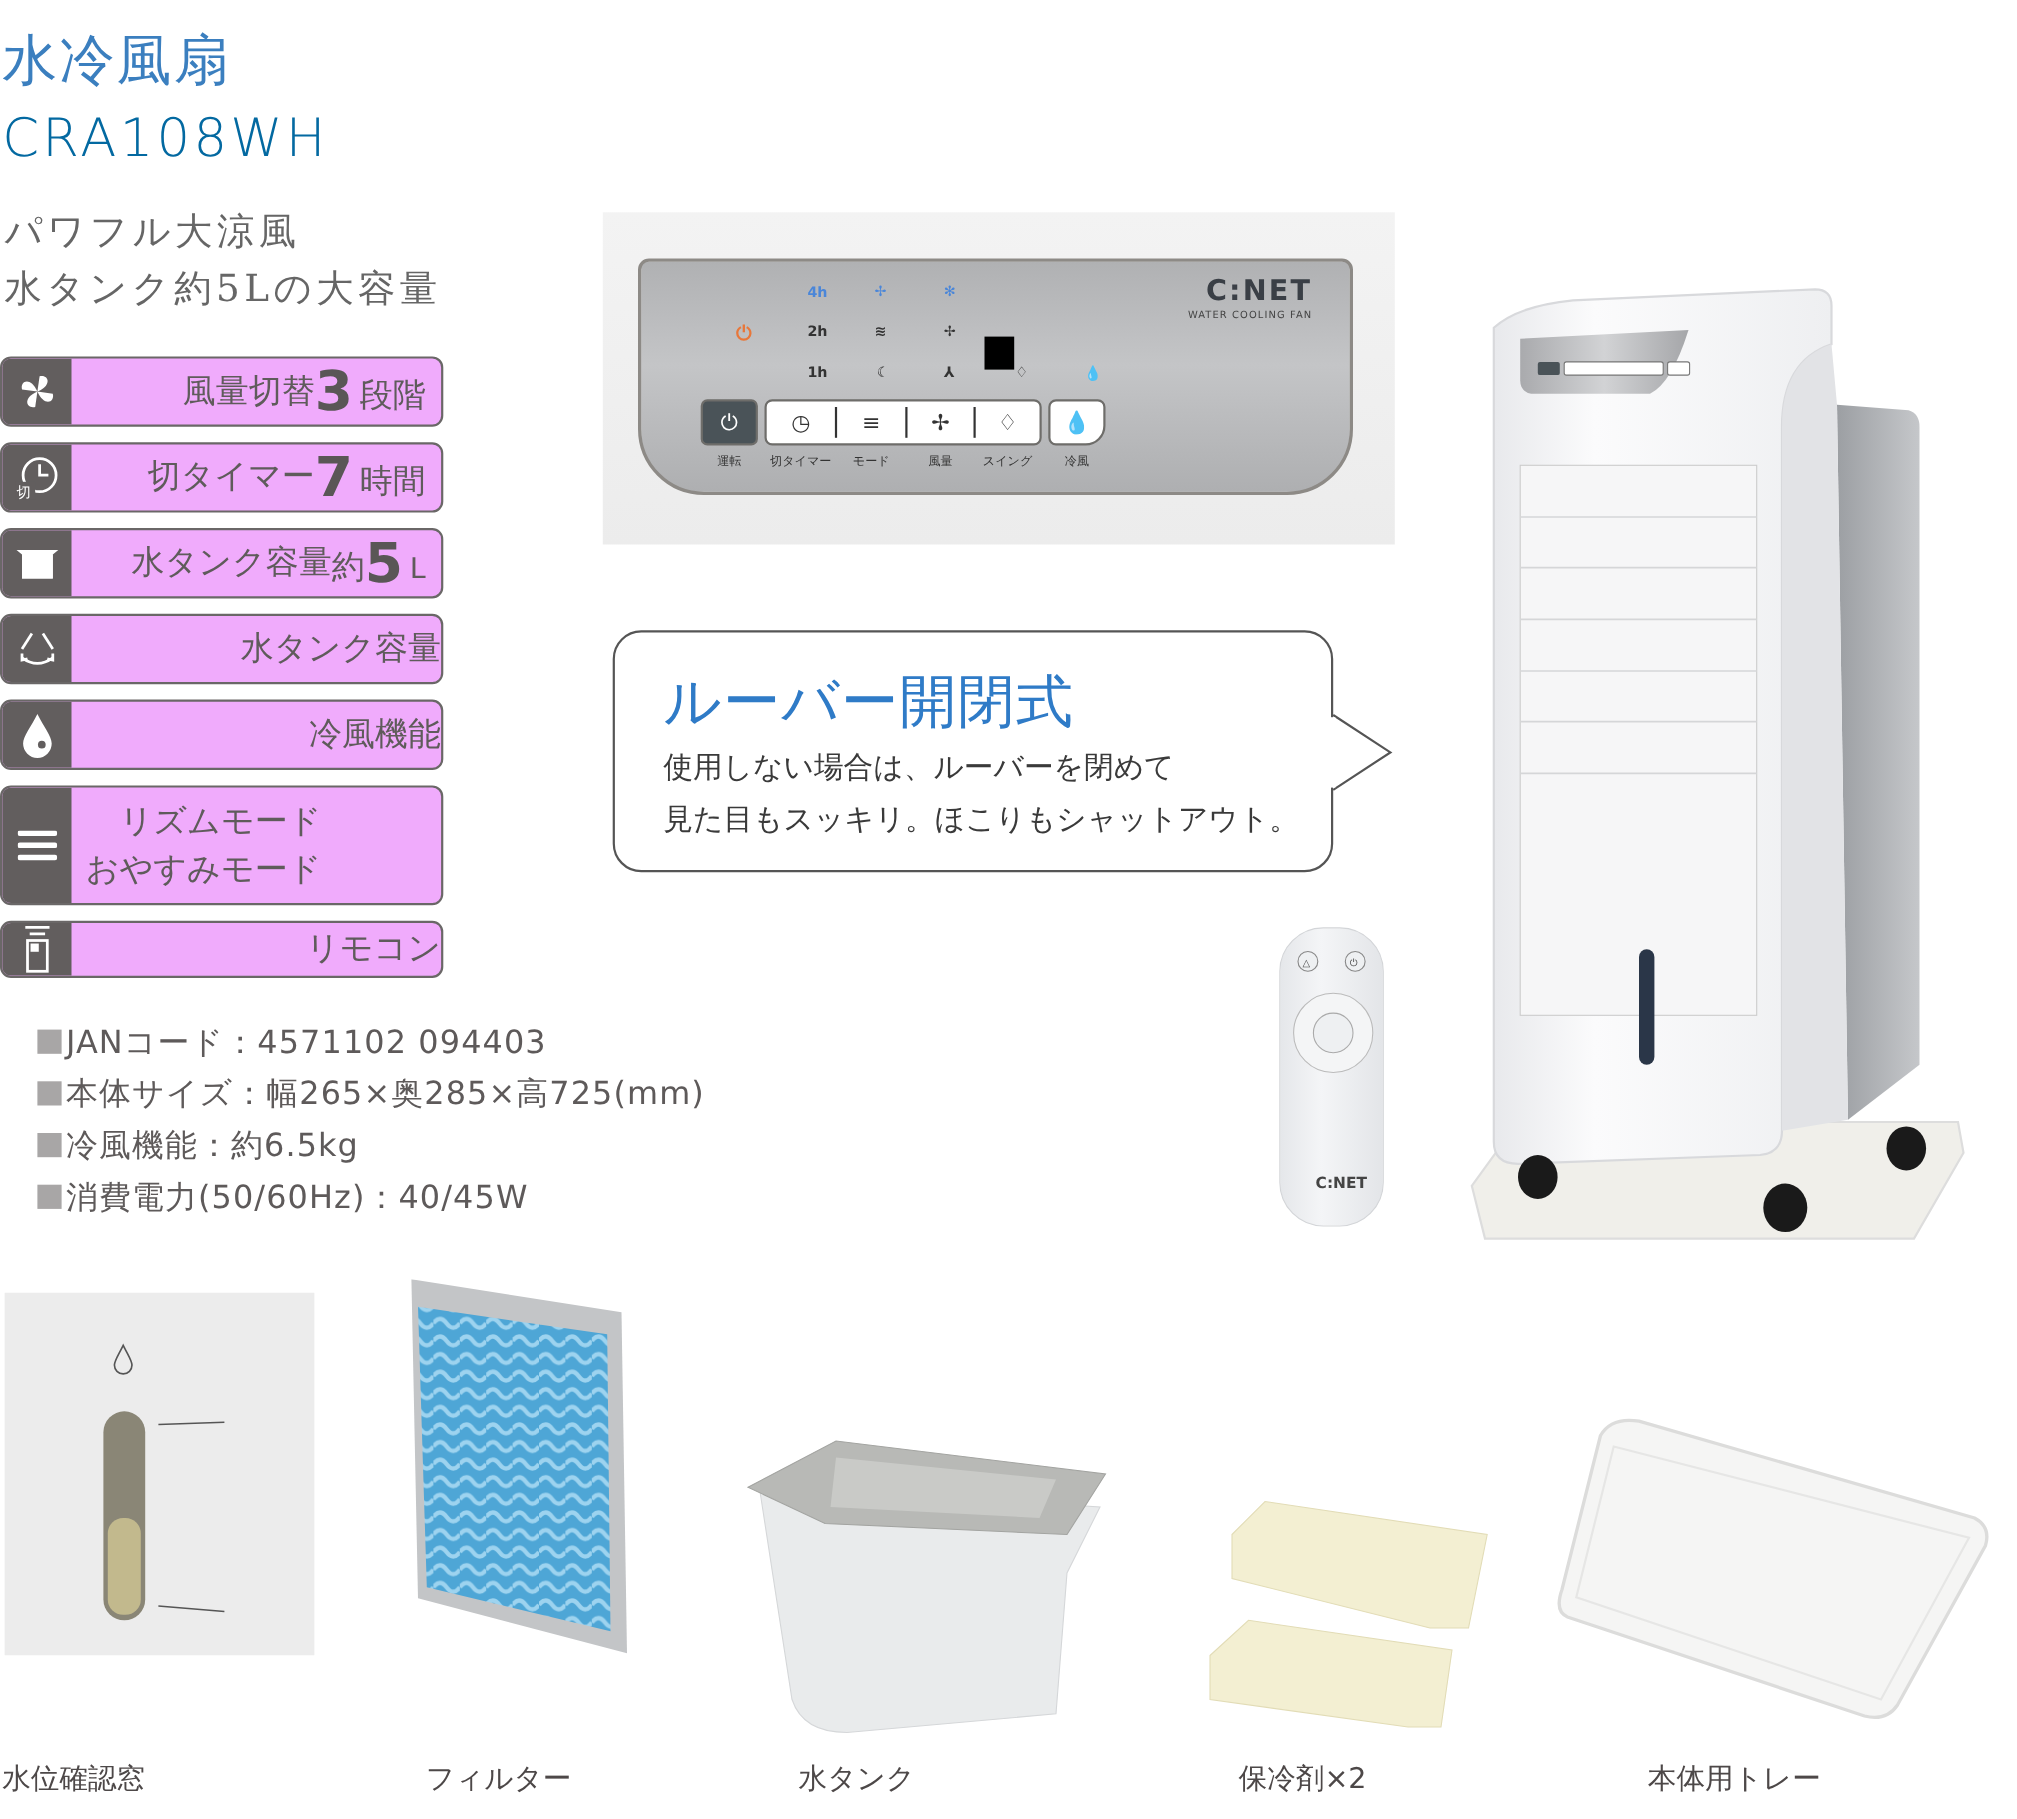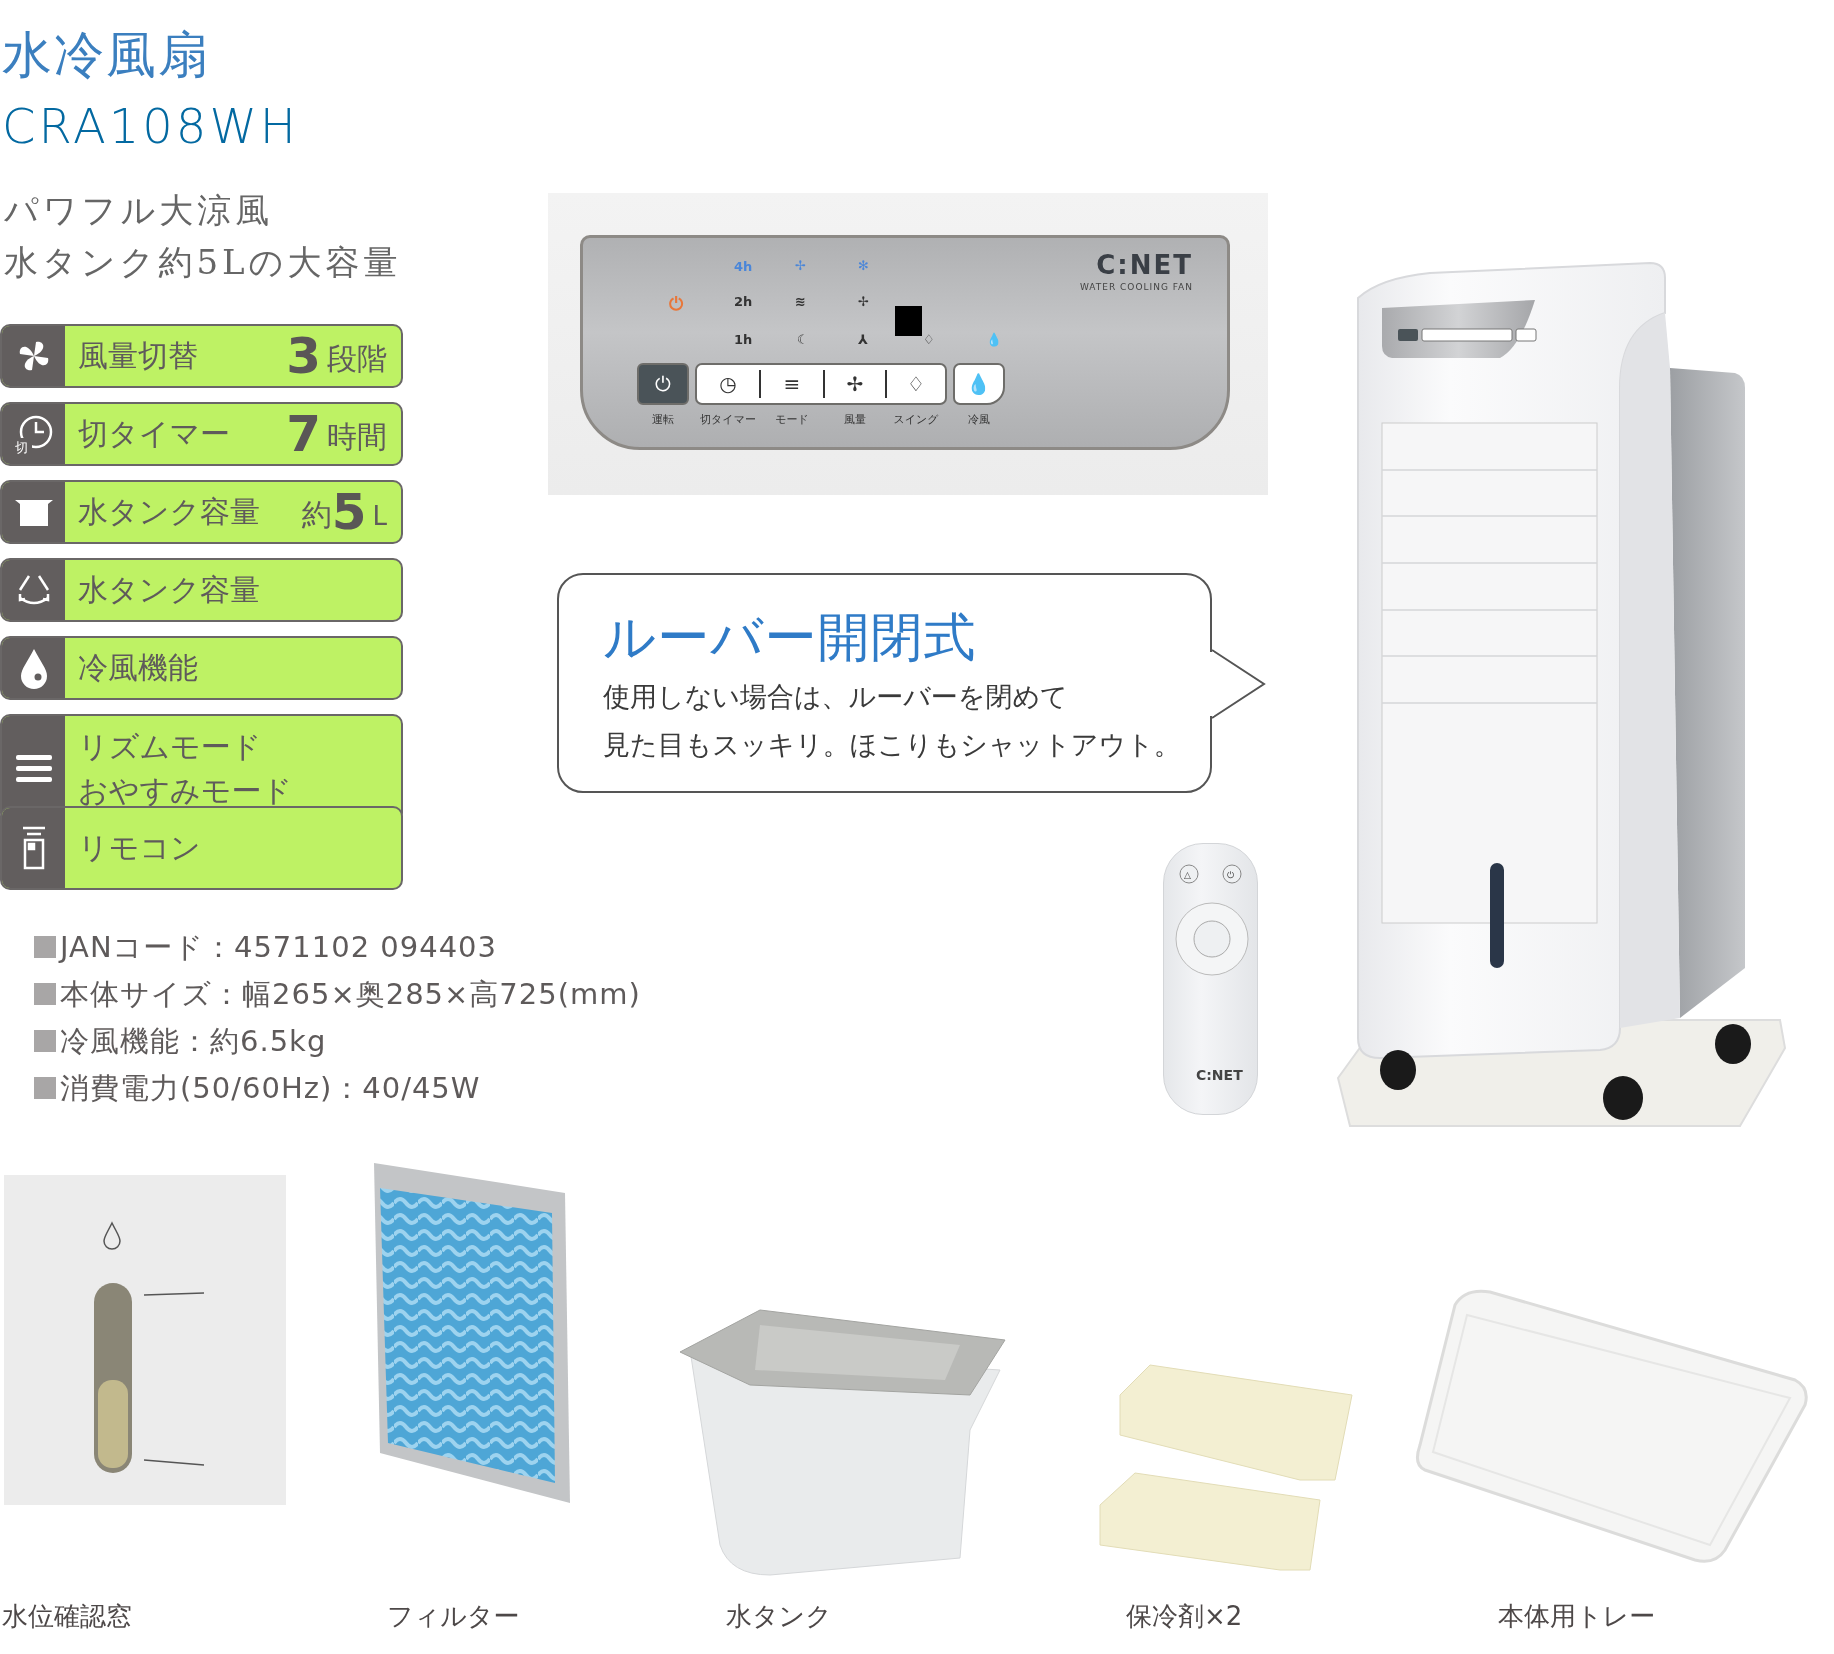--- a/index.html
+++ b/index.html
@@ -4,21 +4,21 @@
 <style>
   * { box-sizing: border-box; margin: 0; padding: 0; }
   html, body { width: 1834px; height: 1654px; background: #ffffff; overflow: hidden; }
   body { position: relative; font-family: "DejaVu Sans", "Liberation Sans", sans-serif; color: #555; }
   .abs { position: absolute; }
 
   .title-jp { left: 2px; top: 22px; font-size: 50px; color: #3b7fbf; letter-spacing: 2px; }
   .title-model { left: 2px; top: 98px; font-size: 48px; color: #0369a1; letter-spacing: 3px; font-family: "DejaVu Sans", sans-serif; font-weight: 300; }
   .tagline { left: 4px; font-family: "DejaVu Serif", "Liberation Serif", serif; font-size: 34px; color: #666; letter-spacing: 4px; }
 
-  .feat { left: 0; width: 403px; border: 2px solid #6a6767; border-radius: 10px; background: #bef264; overflow: hidden; display: flex; align-items: center; }
+  .feat { left: 0; width: 403px; border: 2px solid #6a6767; border-radius: 10px; background: #f0abfc; overflow: hidden; display: flex; align-items: center; text-align: right; }
   .feat .ico { width: 63px; align-self: stretch; background: #625e5e; display: flex; align-items: center; justify-content: center; flex-shrink: 0; }
   .feat .lbl { padding-left: 13px; font-size: 30px; color: #5f5b5b; line-height: 44px; flex: 1; }
   .feat .val { font-size: 30px; color: #5f5b5b; padding-right: 14px; white-space: nowrap; }
   .feat .val b { font-size: 50px; font-weight: bold; color: #5a5656; vertical-align: -4px; margin-right: 6px; }
   .feat .val small { font-size: 26px; }
 
   .spec { left: 2px; font-size: 29px; color: #5e5a5a; letter-spacing: 1px; white-space: nowrap; padding-left: 32px; }
   .spec .sq { display: inline-block; width: 22px; height: 22px; background: #a8a6a6; margin-right: 4px; vertical-align: -1px; }
 
   
@@ -128,21 +128,21 @@
         <rect x="0" y="11" width="36" height="5" rx="2"></rect>
         <rect x="0" y="22" width="36" height="5" rx="2"></rect>
       </svg>
   </div>
   <div style="padding-left:13px">
     <div class="lbl" style="padding-left:0">リズムモード</div>
     <div class="lbl" style="padding-left:0">おやすみモード</div>
   </div>
 </div>
 
-<div class="abs feat" style="top:806px;height:84px">
+<div class="abs feat" style="top:837px;height:52px">
   <div class="ico">
     <svg width="26" height="44" viewBox="0 0 26 44" fill="none" stroke="#fff" stroke-width="2.5">
         <path d="M2 2 H24"></path>
         <path d="M6 8 H20"></path>
         <rect x="4" y="14" width="18" height="28"></rect>
         <rect x="8" y="18" width="5" height="5" fill="#fff"></rect>
       </svg>
   </div>
   <div class="lbl">リモコン</div>
 </div>

